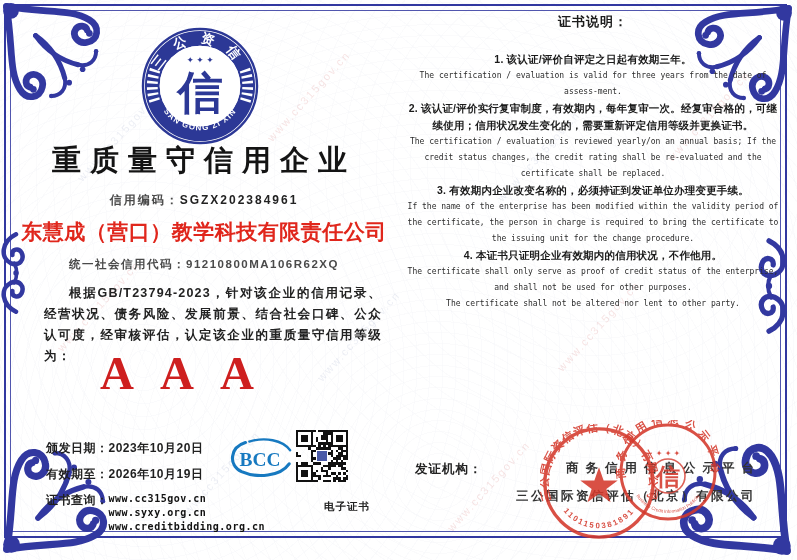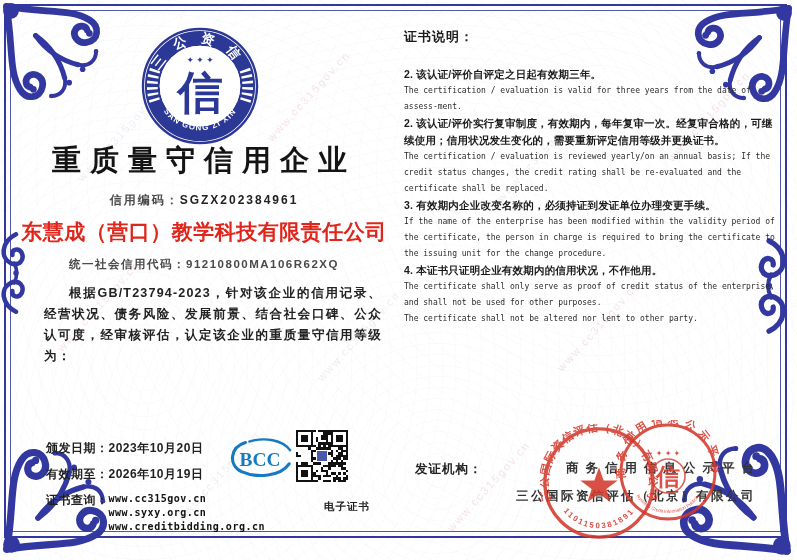--- a/index.html
+++ b/index.html
@@ -43,21 +43,21 @@
   .qrow{display:flex;}
   .urls{font-family:"DejaVu Sans Mono","Liberation Mono",monospace;font-size:10px;font-weight:700;
         line-height:14px;color:#111;}
   .bcc-wrap{position:absolute;left:226px;top:437px;}
   .bcc-caption{position:absolute;left:208px;top:498px;width:140px;text-align:center;
         font-size:10.5px;font-weight:700;color:#222;letter-spacing:.5px;}
   .qr{position:absolute;left:296px;top:430px;width:52px;height:52px;}
   .qr-caption{position:absolute;left:286px;top:500px;width:84px;text-align:right;
         font-size:10.5px;font-weight:700;color:#222;letter-spacing:1px;}
   
-  .instructions{position:absolute;left:404px;top:28px;width:378px;color:#1c1c1c;}
+  .instructions{position:absolute;left:404px;top:13px;width:378px;color:#1c1c1c;text-align:center;}
   .inst-heading{font-size:13px;font-weight:800;letter-spacing:1px;margin-bottom:20px;}
   .inst-zh{font-size:10.5px;line-height:17px;font-weight:700;letter-spacing:.2px;color:#1a1a1a;}
   .inst-en{font-family:"DejaVu Sans Mono","Liberation Mono",monospace;font-size:8px;line-height:16px;
         color:#2b2b2b;}
   .issuer-label{position:absolute;left:415px;top:461px;font-size:12.5px;font-weight:800;
         letter-spacing:1px;color:#222;}
   .org1{position:absolute;left:566px;top:460px;font-size:12.5px;font-weight:700;
         letter-spacing:7px;color:#333;white-space:nowrap;}
   .org2{position:absolute;left:516px;top:488px;font-size:12.5px;font-weight:700;
         letter-spacing:2.5px;color:#333;white-space:nowrap;}
@@ -161,20 +161,21 @@
   <div class="title">重质量守信用企业</div>
 
   <div class="credit-row"><span>信用编码：</span><b>SGZX202384961</b></div>
 
   <div class="company">东慧成（营口）教学科技有限责任公司</div>
 
   <div class="uscc-row"><span>统一社会信用代码：</span><span>91210800MA106R62XQ</span></div>
 
   <div class="assessment">根据GB/T23794-2023，针对该企业的信用记录、经营状况、债务风险、发展前景、结合社会口碑、公众认可度，经审核评估，认定该企业的重质量守信用等级为：</div>
 
+  <div class="rating">AAA</div>
 
   <div class="dates">
     <div class="row"><span class="lbl">颁发日期：</span><span>2023年10月20日</span></div>
     <div class="row"><span class="lbl">有效期至：</span><span>2026年10月19日</span></div>
     <div class="row qrow">
       <span class="lbl">证书查询：</span>
       <span class="urls">
         <span style="display:block">www.cc315gov.cn</span>
         <span style="display:block">www.syxy.org.cn</span>
         <span style="display:block">www.creditbidding.org.cn</span>
@@ -343,21 +344,21 @@
           <rect fill="#fff" x="1" y="15" width="5" height="5"></rect>
           <rect fill="#111" x="2" y="16" width="3" height="3"></rect>
         </g>
         <rect x="8.2" y="8.2" width="4.6" height="4.6" fill="#4a5aa8" stroke="#fff" stroke-width="0.6"></rect>
       </svg></div>
   <div class="qr-caption">电子证书</div>
 
   <div class="instructions">
     <div class="inst-heading">证书说明：</div>
     <div>
-      <div class="inst-zh">2. 该认证/评价自评定之日起有效期三年。</div>
+      <div class="inst-zh">1. 该认证/评价自评定之日起有效期三年。</div>
       <div class="inst-en">The certification / evaluation is valid for three years from the date of assess-ment.</div>
     </div>
     <div>
       <div class="inst-zh">2. 该认证/评价实行复审制度，有效期内，每年复审一次。经复审合格的，可继续使用；信用状况发生变化的，需要重新评定信用等级并更换证书。</div>
       <div class="inst-en">The certification / evaluation is reviewed yearly/on an annual basis; If the credit status changes, the credit rating shall be re-evaluated and the certificate shall be replaced.</div>
     </div>
     <div>
       <div class="inst-zh">3. 有效期内企业改变名称的，必须持证到发证单位办理变更手续。</div>
       <div class="inst-en">If the name of the enterprise has been modified within the validity period of the certificate, the person in charge is required to bring the certificate to the issuing unit for the change procedure.</div>
     </div>

